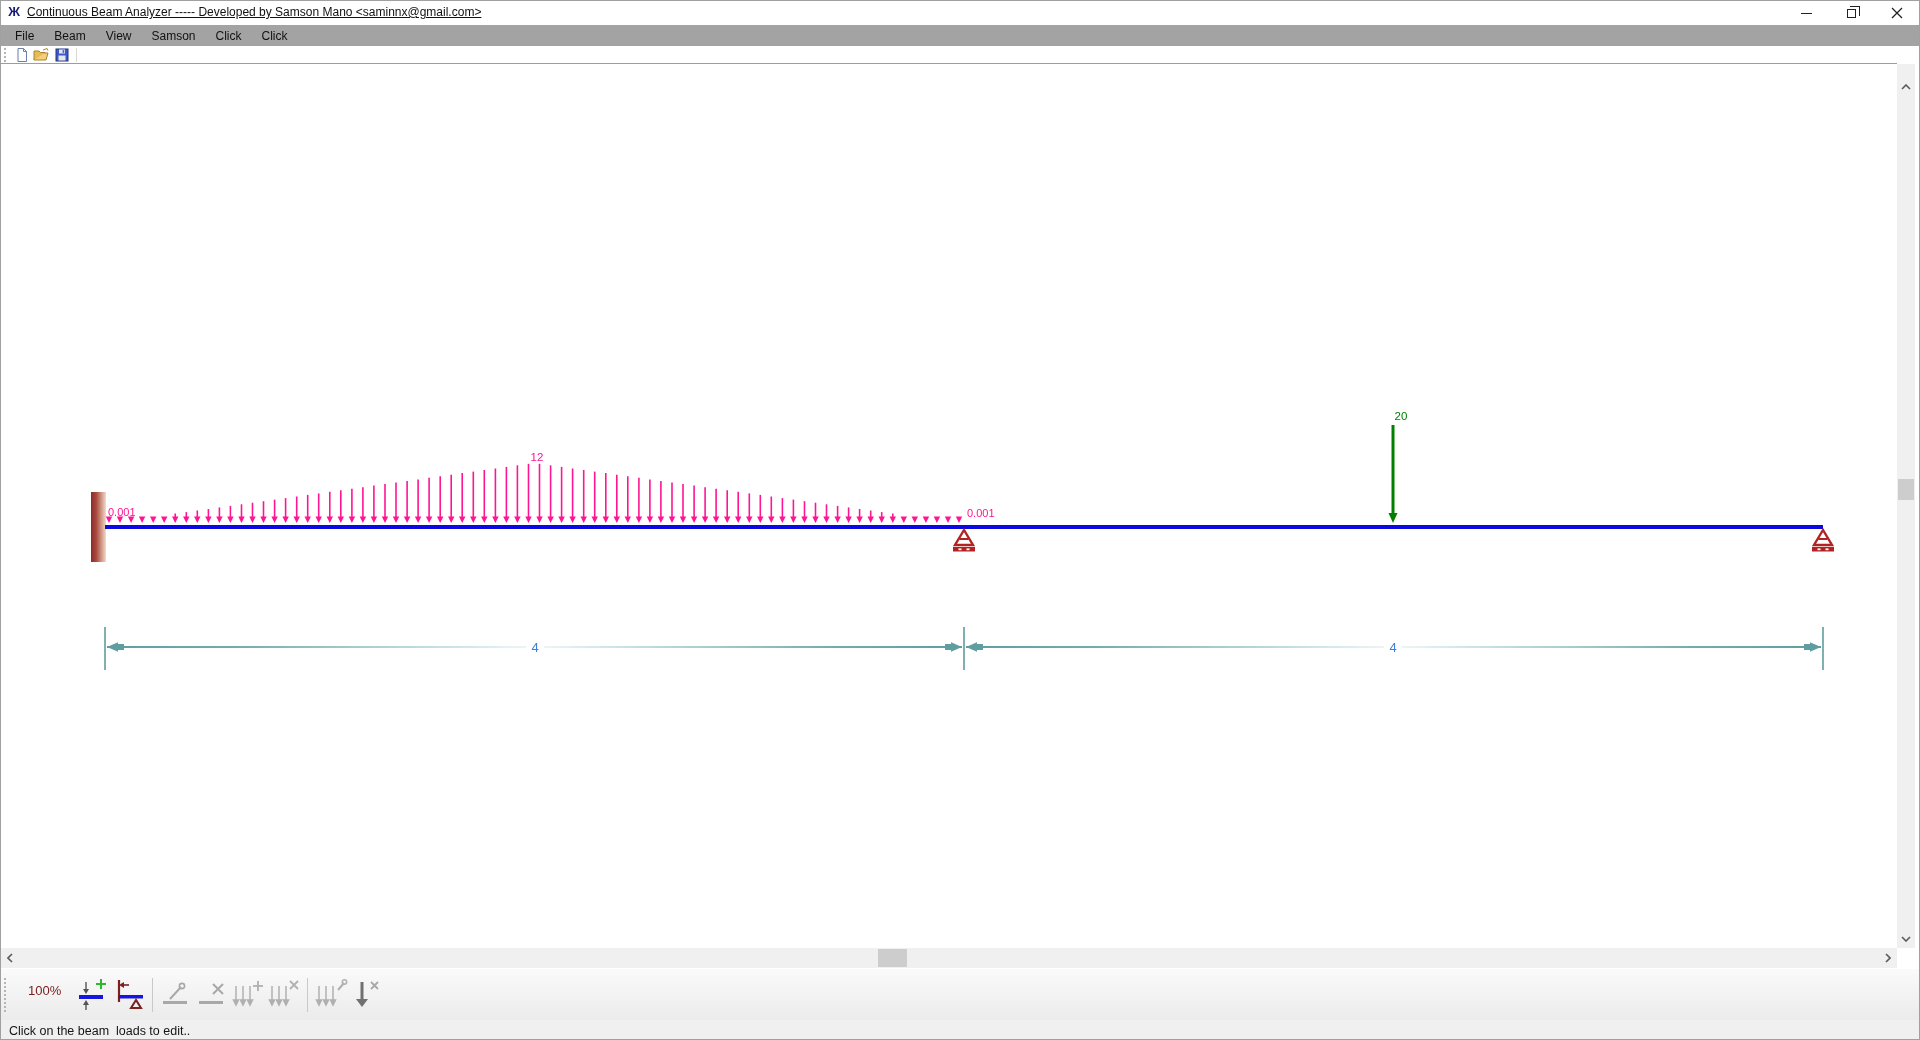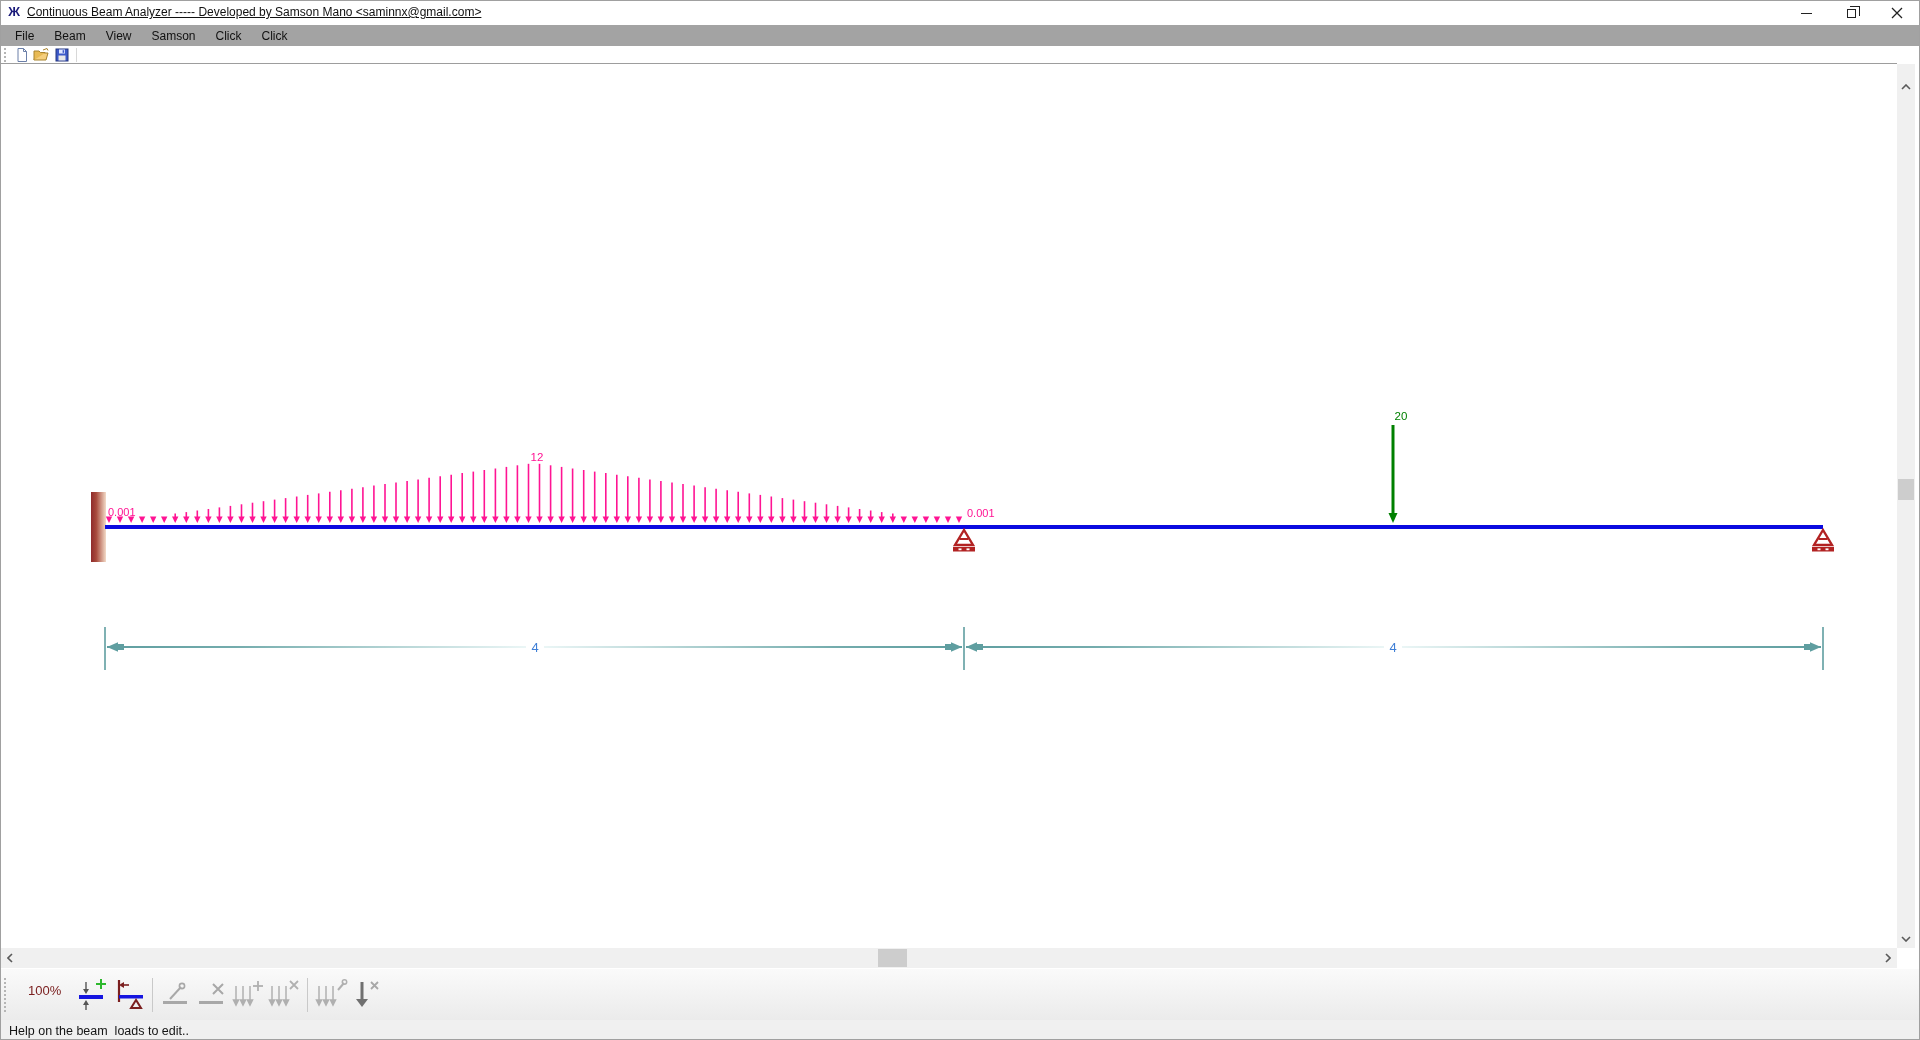--- a/index.html
+++ b/index.html
@@ -437,16 +437,16 @@
     <div class="bb-btn">
       <svg width="34" height="38" viewBox="0 0 34 38">
         <line x1="12" y1="6" x2="12" y2="25" stroke="#707070" stroke-width="3"></line>
         <polygon points="6,23 18,23 12,31" fill="#707070"></polygon>
         <path d="M21,6 L28,13 M28,6 L21,13" stroke="#a8a8a8" stroke-width="1.8"></path>
       </svg>
     </div>
   </div>
 
   <div class="statusbar">
-    <span>Help on the beam  loads to edit..</span>
+    <span>Click on the beam  loads to edit..</span>
   </div>
 
 </div>
 
 </body></html>

